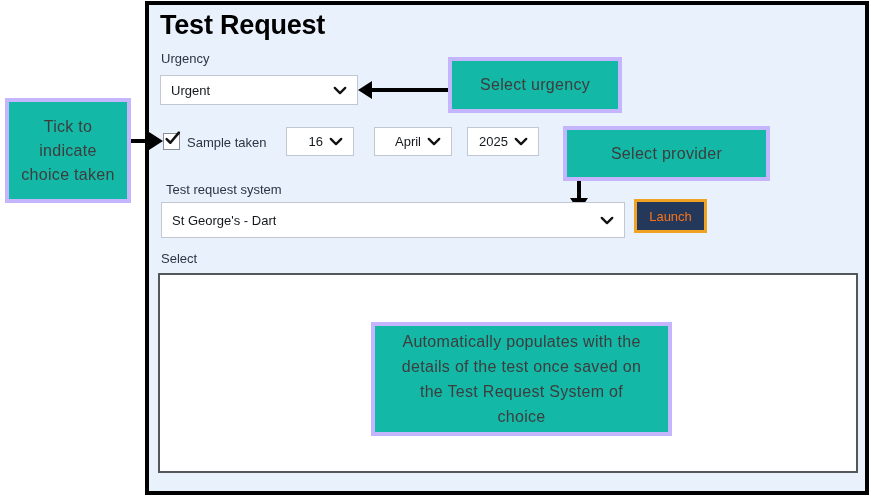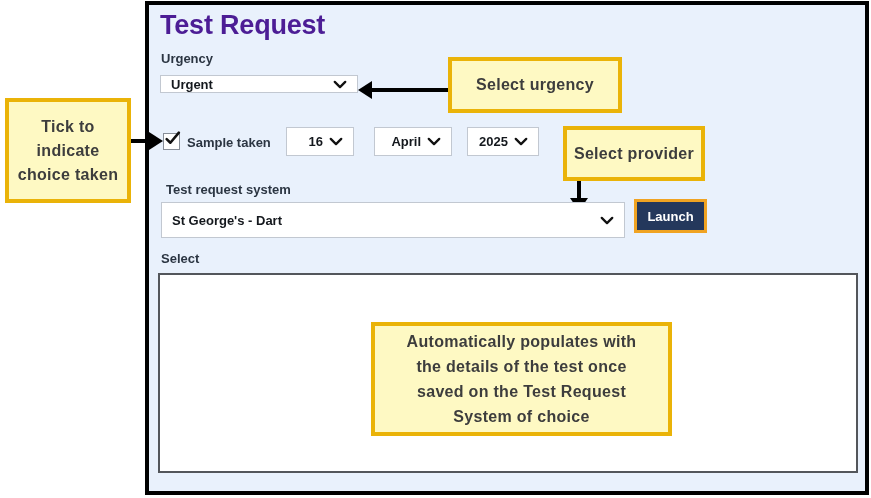--- a/index.html
+++ b/index.html
@@ -3,31 +3,31 @@
 <meta charset="utf-8">
 <style>
   html,body{margin:0;padding:0;}
   body{
     position:relative;
     width:871px;height:498px;
     background:#ffffff;
     font-family:"Liberation Sans", sans-serif;
     overflow:hidden;
   }
-  .abs{position:absolute;box-sizing:border-box;font-weight:bold;}
+  .abs{position:absolute;box-sizing:border-box;}
 
   
   .panel{
     left:145px;top:1px;width:724px;height:494px;
     background:#e9f1fc;
     border:4px solid #000000;
   }
   .page-title{
     left:160px;top:10px;
-    font-size:27px;font-weight:bold;color:#4c1d95;
+    font-size:27px;font-weight:bold;color:#000000;
     letter-spacing:-0.2px;
   }
   .field-label{
     font-size:13px;color:#2b3542;
   }
 
   
   .select{
     background:#ffffff;
     border:1px solid #c2c8d1;
@@ -46,45 +46,45 @@
     background:#ffffff;border:1px solid #878e98;
     display:flex;align-items:center;justify-content:center;
   }
   .checkbox svg{margin-top:-3px;margin-right:-2px;}
 
   
   .launch-btn{
     left:634px;top:199px;width:73px;height:34px;
     background:#24385c;
     border:3px solid #f0a322;
-    color:#ffffff;font-size:13px;
+    color:#f97316;font-size:13px;
     display:flex;align-items:center;justify-content:center;
     cursor:pointer;
   }
 
   
   .notes-area{
     left:158px;top:273px;width:700px;height:200px;
     background:#ffffff;
     border:2px solid #53565b;
   }
 
   
   .callout{
-    background:#fef9c3;
-    border:4px solid #eab308;
+    background:#14b8a6;
+    border:4px solid #c4b5fd;
     display:flex;align-items:center;justify-content:center;
     text-align:center;
     font-size:16px;color:#3d3d3d;
     letter-spacing:0.3px;
     line-height:24px;
   }
   .co-urgency{left:448px;top:57px;width:174px;height:56px;}
   .co-sample{left:5px;top:98px;width:126px;height:105px;padding:0 8px;}
-  .co-provider{left:563px;top:126px;width:142px;height:55px;}
+  .co-provider{left:563px;top:126px;width:207px;height:55px;}
   .co-notes{left:371px;top:322px;width:301px;height:114px;padding:0 26px;line-height:25px;}
 
   
   .arrow-shaft{background:#000000;}
   .head-left{
     width:0;height:0;
     border-top:9px solid transparent;border-bottom:9px solid transparent;
     border-right:14px solid #000000;
   }
   .head-right{
@@ -99,21 +99,21 @@
   }
 </style>
 </head>
 <body>
 
 <div class="abs panel"></div>
 
 <div class="abs page-title">Test Request</div>
 
 <div class="abs field-label" style="left:161px;top:51px;">Urgency</div>
-<div class="abs select" style="left:160px;top:75px;width:198px;height:18px;">
+<div class="abs select" style="left:160px;top:75px;width:198px;height:30px;">
   <span class="value">Urgent</span>
   <span class="chev">
     <svg width="14" height="9" viewBox="0 0 16 10">
         <polyline points="2,2 8,8 14,2" fill="none" stroke="#111" stroke-width="2.6" stroke-linecap="round" stroke-linejoin="round"></polyline>
       </svg>
   </span>
 </div>
 
 <div class="abs callout co-urgency">Select urgency</div>
 <div class="abs arrow-shaft" style="left:372px;top:88px;width:76px;height:4px;"></div>

